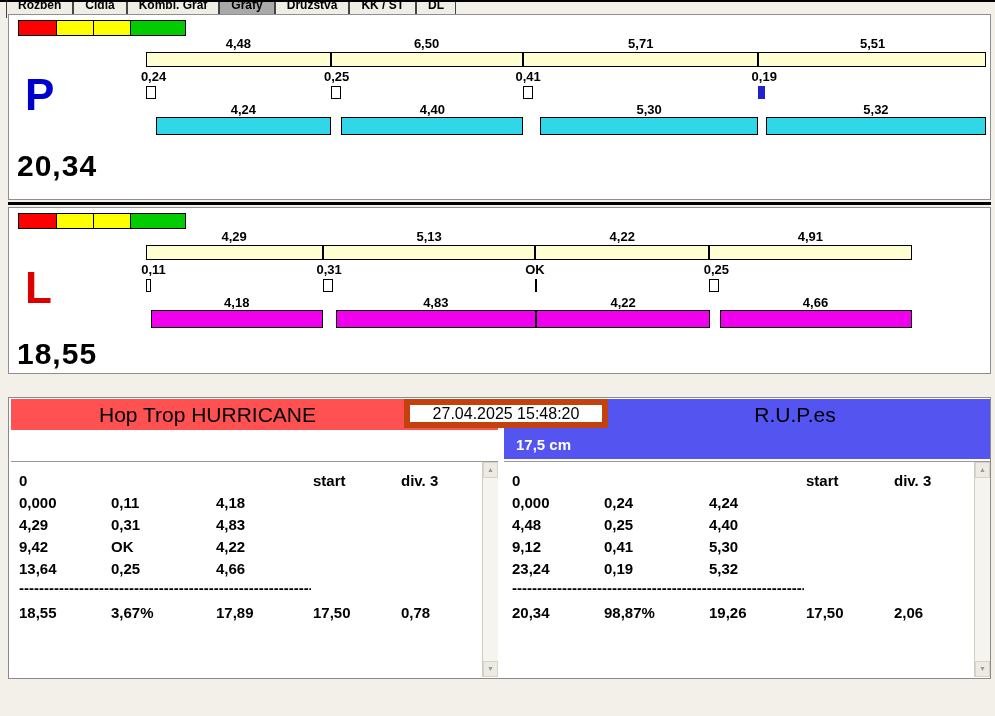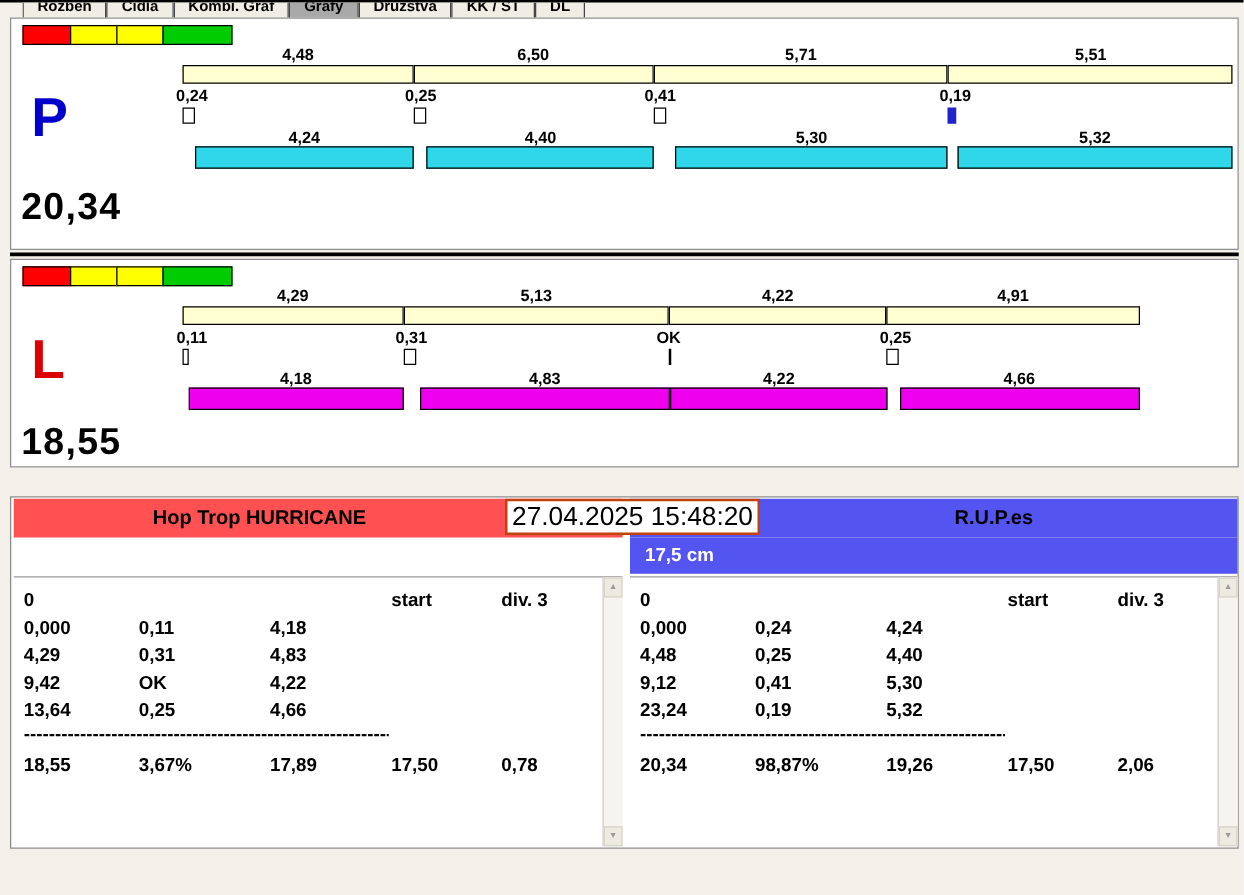--- a/index.html
+++ b/index.html
@@ -4,21 +4,21 @@
 <style>
   * { margin:0; padding:0; box-sizing:border-box; }
   html,body { background:#ffffff; }
   .screen {
     position:relative; width:995px; height:716px; overflow:hidden;
     background:#f2f0e9; color:#000;
     font-family:"Liberation Sans", sans-serif;
     border-top:2px solid #000;
   }
   
-  .tabbar { position:absolute; top:0; left:18px; right:0; height:16px; display:flex; overflow:hidden; }
+  .tabbar { position:absolute; top:0; left:6px; right:0; height:16px; display:flex; overflow:hidden; }
   .tab { height:24px; padding:0 11px; border:1px solid #444; border-top:none; background:#efede4; font-size:12px; font-weight:bold; white-space:nowrap; }
   .tab span { display:block; margin-top:-4px; }
   .tab.active { background:#a9a9a9; }
   
   .lane { position:absolute; left:8px; width:983px; background:#fff; border:1px solid #8f8f8f; }
   #laneP { top:12px; height:186px; }
   #laneL { top:205px; height:167px; }
   .hdivider { position:absolute; top:200px; left:8px; width:983px; height:3px; background:#000; }
   .cstrip { position:absolute; left:10px; top:5px; display:flex; }
   .cbox { height:16px; border:1px solid #000; margin-left:-1px; }
@@ -47,32 +47,32 @@
   .runs-row { top:87px; height:15px; }
   .run-track { top:102px; height:18px; }
   .runseg { position:absolute; top:0; height:100%; border:1px solid #000; }
   #laneP .runseg { background:var(--run-bar-p,#30d7e8); }
   #laneL .runseg { background:var(--run-bar-l,#ee00ee); }
   
   .bottom { position:absolute; left:8px; top:395px; width:983px; height:282px; background:#fff; border:1px solid #8a8a8a; }
   .bpanel { position:absolute; top:1px; bottom:1px; }
   .bpanel.left  { left:2px;  width:487px; }
   .bpanel.right { left:495px; width:486px; }
-  .row1 { height:31px; display:flex; align-items:center; justify-content:center; font-size:16px; font-weight:bold; color:#000; }
+  .row1 { height:31px; display:flex; align-items:center; justify-content:center; font-size:21px; font-weight:normal; color:#000; }
   .row2 { height:29px; display:flex; align-items:center; font-size:13px; font-weight:bold; color:#fff; }
   .bpanel.left  .row1, .bpanel.left  .row2 { background:var(--team-left,#ff5151); }
   .bpanel.right .row1, .bpanel.right .row2 { background:var(--team-right,#5454f0); }
   .bpanel.left  .row1 { padding-right:94px; }
   .bpanel.right .row1 { padding-left:96px; }
   .subtitle { flex:1; text-align:center; }
   .hlabel { font-size:15px; font-weight:bold; color:#fff; }
   .bpanel.left  .hlabel { width:88px; }
   .bpanel.right .hlabel { width:92px; padding-left:12px; }
-  .timestamp { position:absolute; left:395px; top:1px; width:204px; height:29px; background:#fff; border:2px solid #c2410c;
-               display:flex; align-items:center; justify-content:center; font-size:21px; z-index:5; }
+  .timestamp { position:absolute; left:395px; top:1px; width:204px; height:29px; background:#fff; border:6px solid #c2410c;
+               display:flex; align-items:center; justify-content:center; font-size:16px; z-index:5; }
   .tbl { position:absolute; left:0; right:0; top:62px; bottom:0; background:#fff; border-top:1px solid #999; }
   .tbl-body { position:absolute; left:0; top:0; right:16px; bottom:0; padding:7px 0 0 8px; font-size:15px; font-weight:bold; overflow:hidden; }
   .trow { display:grid; grid-template-columns:92px 105px 97px 88px auto; height:22px; align-items:center; }
   .trow.totals { margin-top:4px; }
   .dashes { height:18px; width:292px; overflow:hidden; white-space:nowrap; font-size:15px; font-weight:bold; }
   .scroll { position:absolute; right:0; top:0; bottom:0; width:16px; background:#f5f4ef; border-left:1px solid #cfcdc2; }
   .sbtn { position:absolute; left:0; width:100%; height:16px; background:#eceae1; border:1px solid #d6d4c9;
           font-size:7px; color:#9a9a9a; text-align:center; line-height:14px; }
   .sbtn.up { top:0; } .sbtn.dn { bottom:0; }
 </style>

